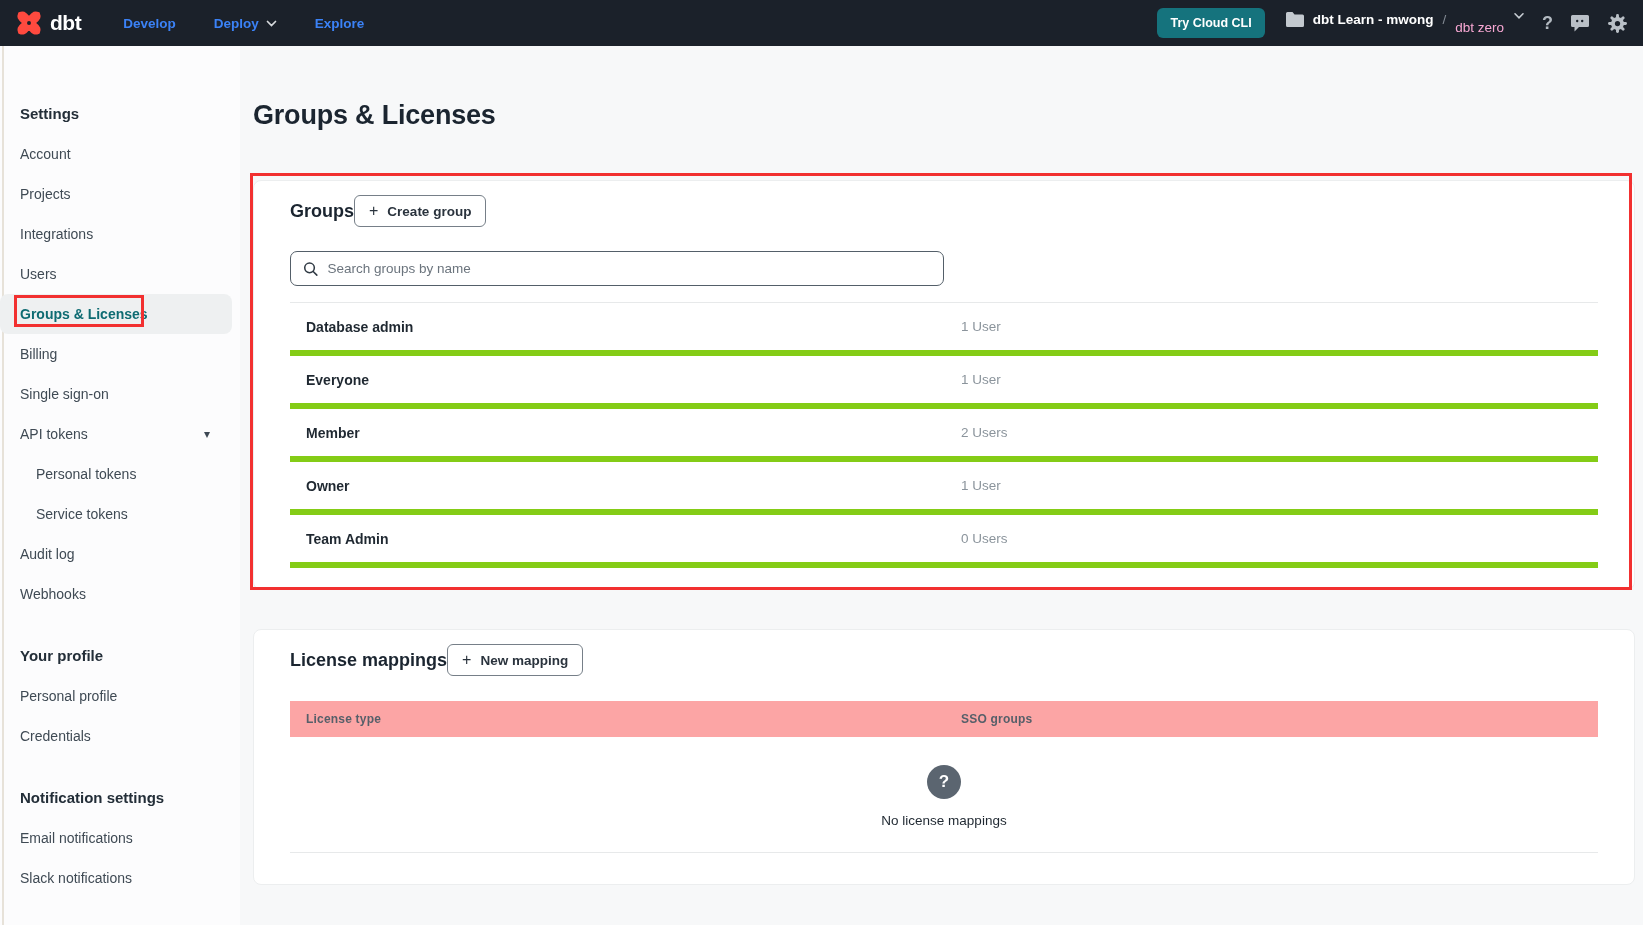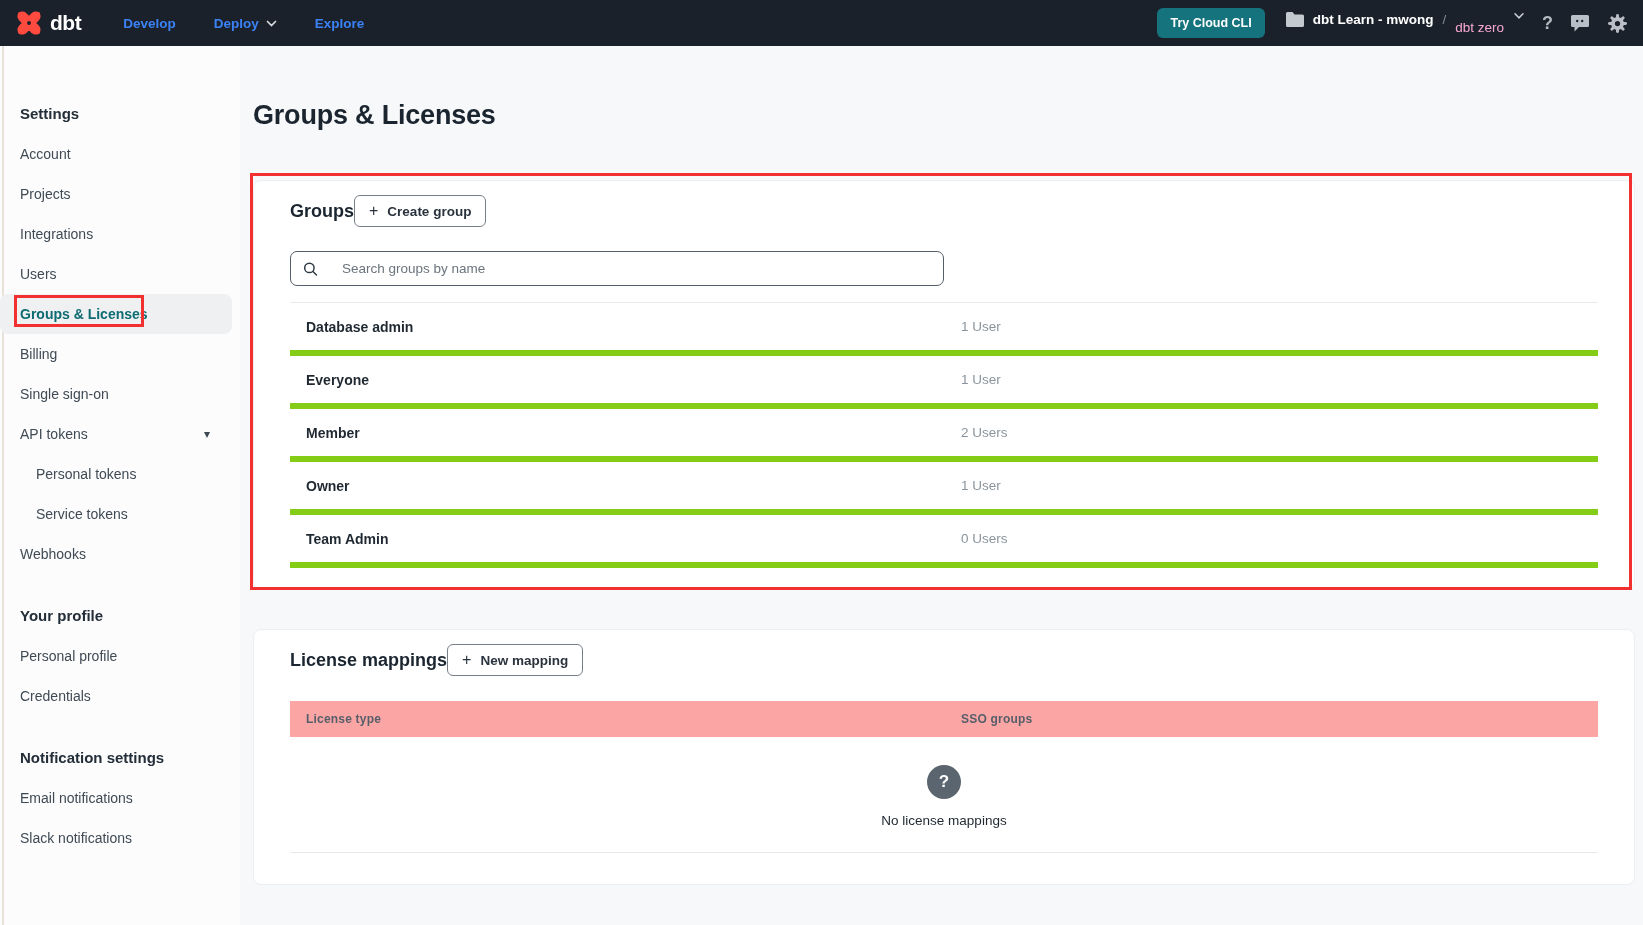--- a/index.html
+++ b/index.html
@@ -77,21 +77,21 @@
   .btn {
     display:flex; align-items:center; gap:9px; height:32px; padding:0 14px;
     background:#fff; border:1px solid #767f88; border-radius:6px;
     font-family:inherit; font-size:13.5px; font-weight:600; color:#2a333d; cursor:pointer;
   }
   .btn .plus { font-size:16px; font-weight:400; line-height:1; margin-top:-1px; }
 
   .search-box {
     margin-top:24px; width:654px; height:35px; background:#fff;
     border:1px solid #545f69; border-radius:7px;
-    display:flex; align-items:center; gap:24px; padding:8px 12px;
+    display:flex; align-items:center; gap:9px; padding:8px 12px;
   }
   .search-box input {
     border:none; outline:none; background:transparent; width:100%;
     font-family:inherit; font-size:13.5px; color:#2a333d;
   }
   .search-box input::placeholder { color:#6b747d; }
 
   .rows { margin-top:16px; border-top:1px solid #e7e9ea; }
   .grow {
     height:53px; border-bottom:6px solid #84cc16; position:relative;
@@ -188,20 +188,21 @@
     <div class="red-box-side"></div>
   </div>
   <div class="side-item"><span>Billing</span></div>
   <div class="side-item"><span>Single sign-on</span></div>
   <div class="side-item">
     <span>API tokens</span>
     <span class="side-caret">▾</span>
   </div>
   <div class="side-item indent"><span>Personal tokens</span></div>
   <div class="side-item indent"><span>Service tokens</span></div>
+  <div class="side-item"><span>Audit log</span></div>
   <div class="side-item"><span>Webhooks</span></div>
 
   <div class="side-h gap">Your profile</div>
   <div class="side-item"><span>Personal profile</span></div>
   <div class="side-item"><span>Credentials</span></div>
 
   <div class="side-h gap">Notification settings</div>
   <div class="side-item"><span>Email notifications</span></div>
   <div class="side-item"><span>Slack notifications</span></div>
 </aside>

